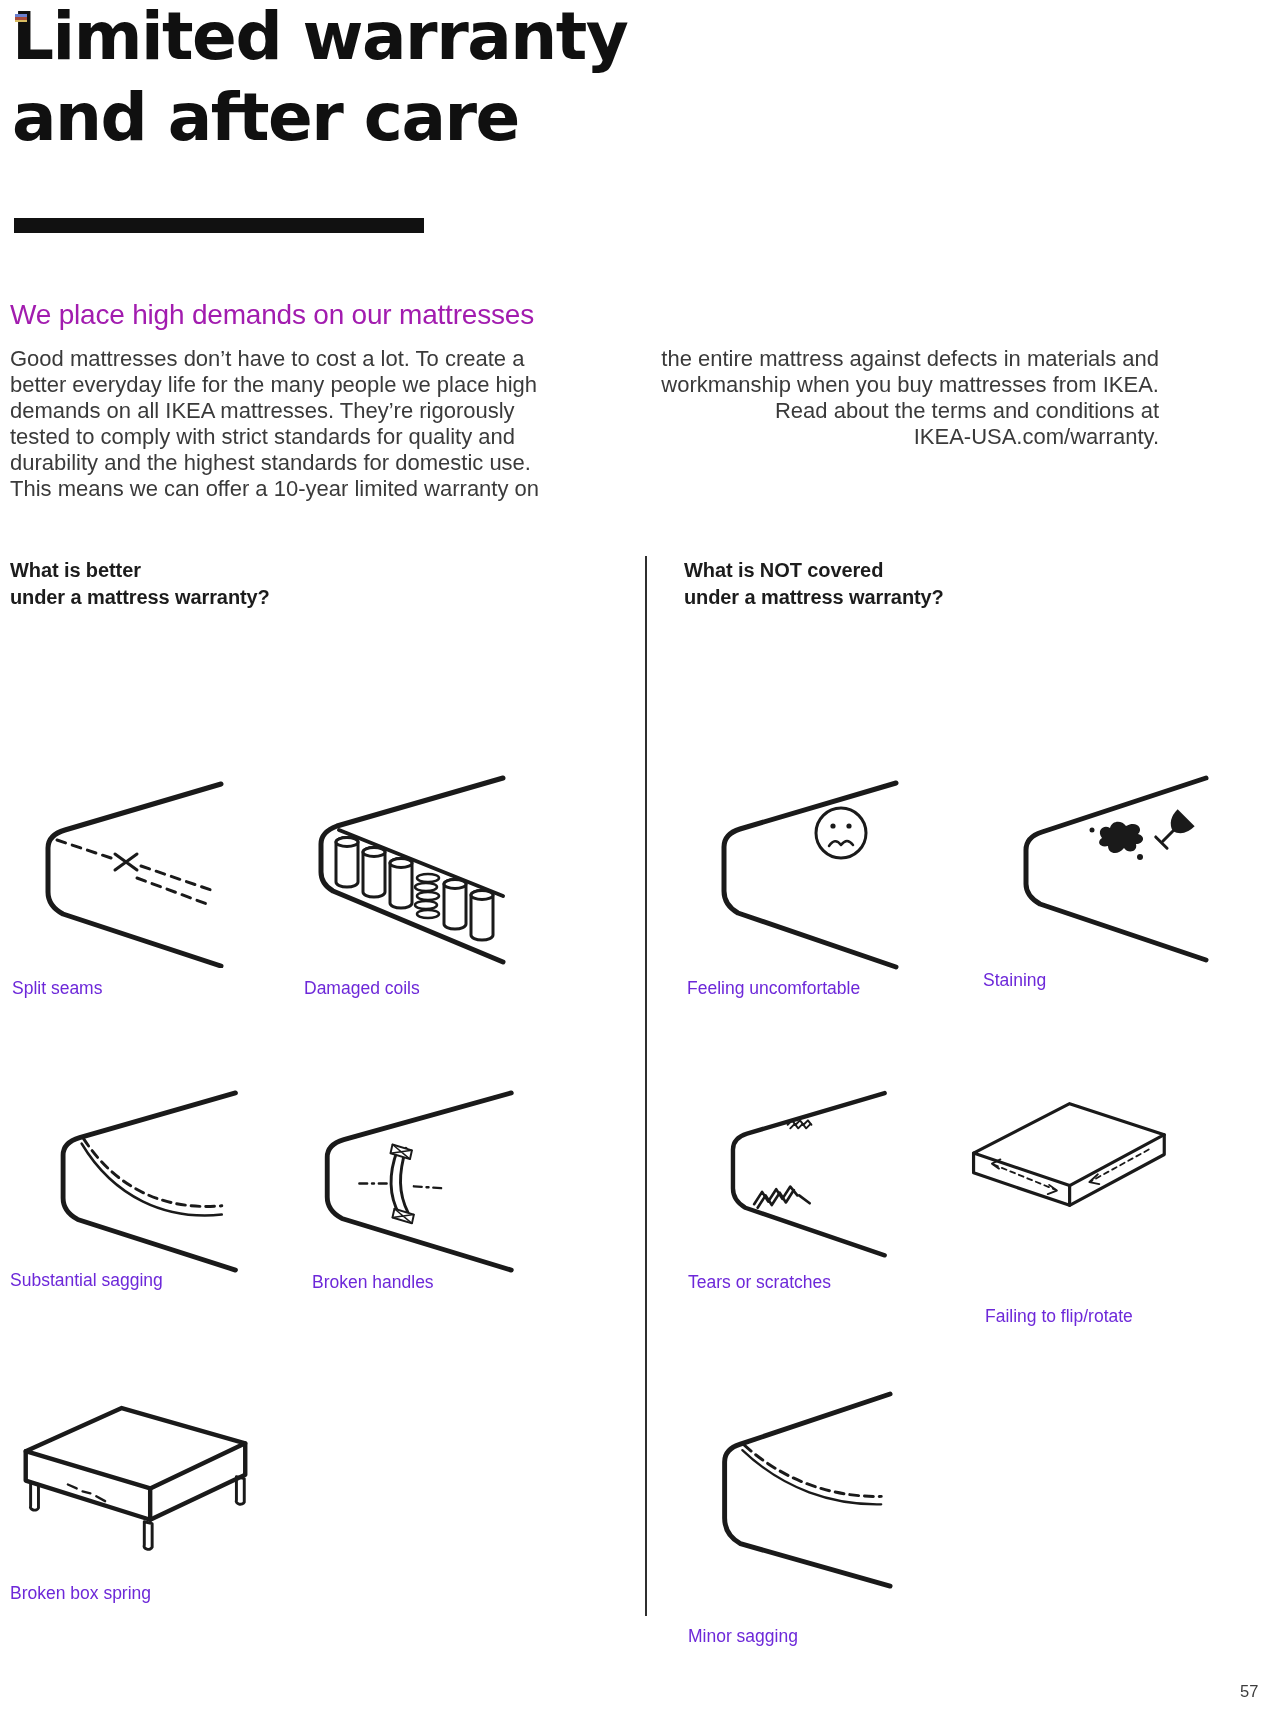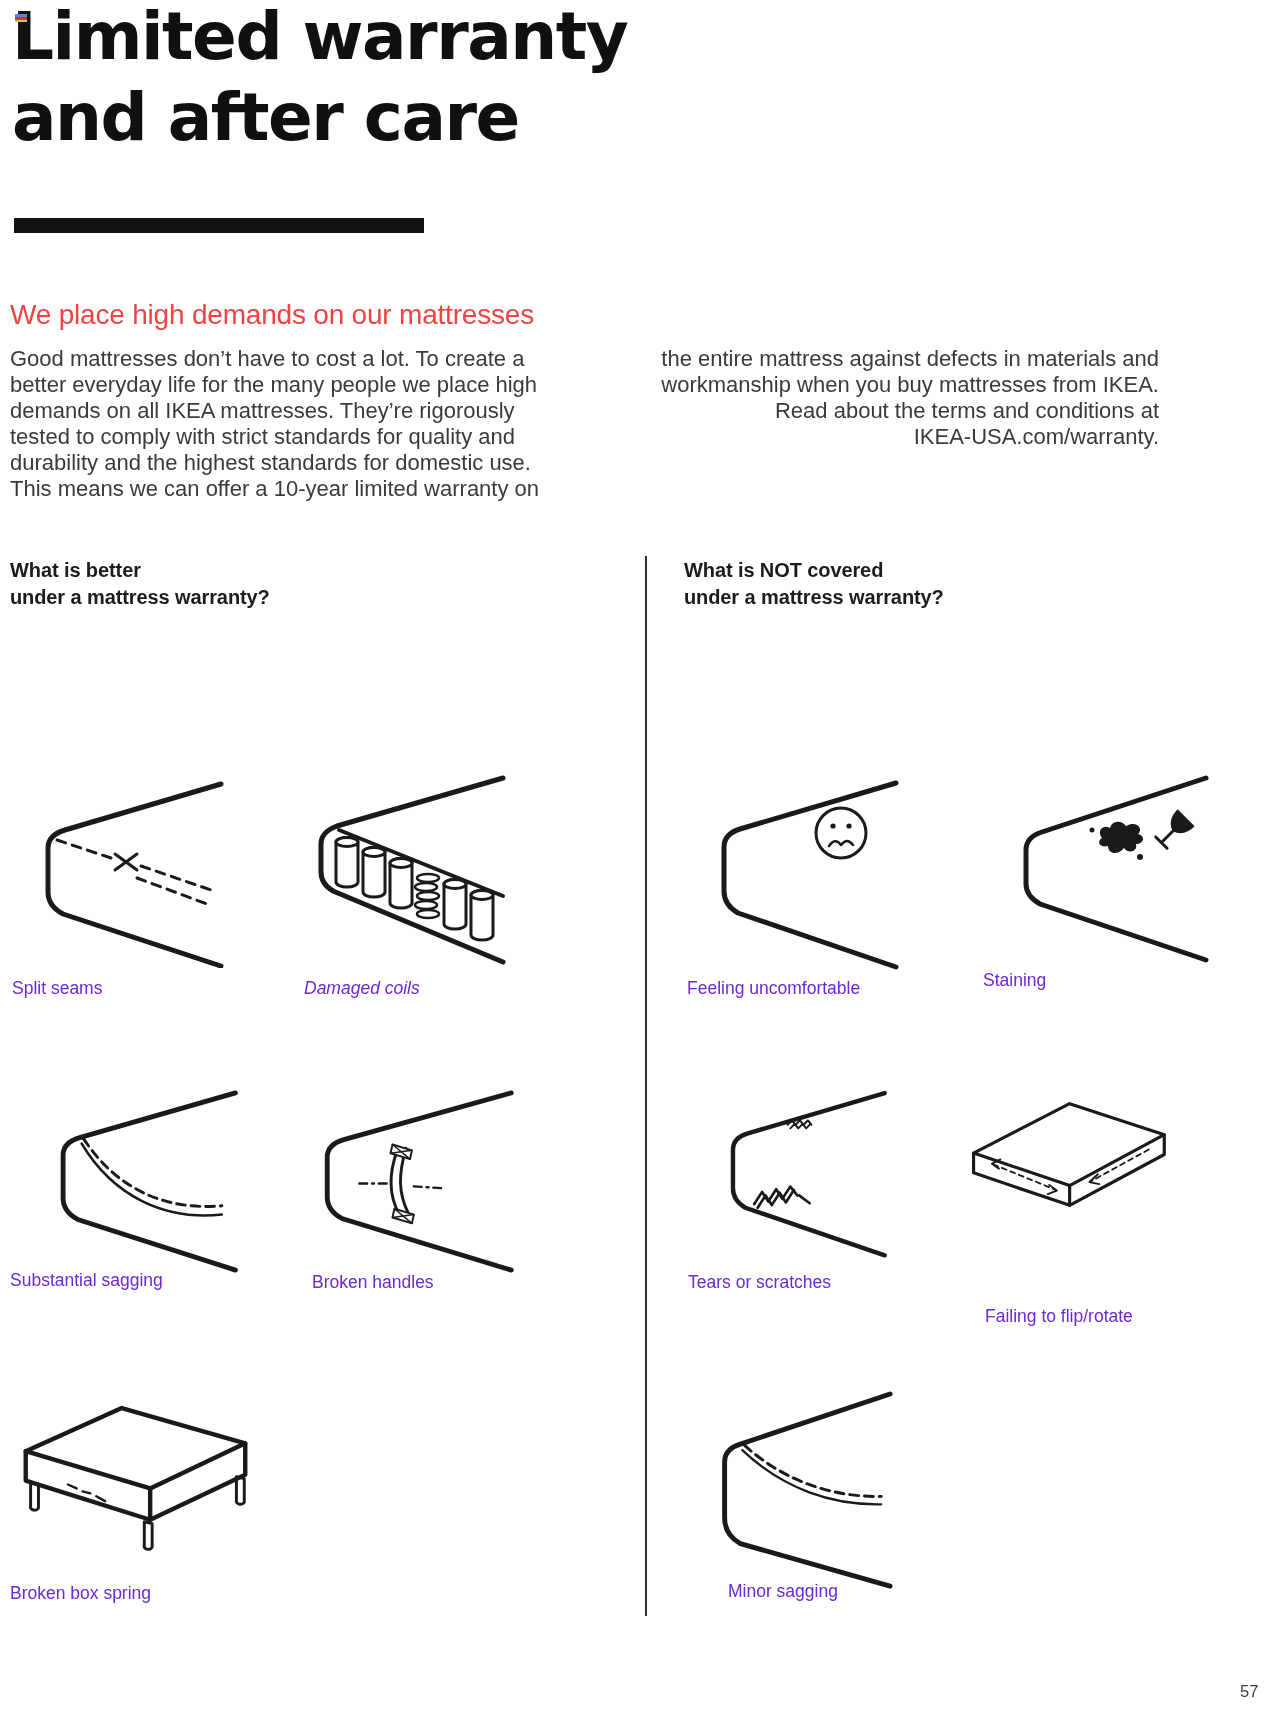--- a/index.html
+++ b/index.html
@@ -14,21 +14,21 @@
     font-size:66px;font-weight:bold;line-height:81px;letter-spacing:-1.5px;
     color:#101010;white-space:pre-line;
   }
   .color-artifact{
     left:15px;top:14px;width:12px;height:8px;
     background:linear-gradient(#6a7fd0 0 3px,#a84a3a 3px 6px,#d9bd62 6px 8px);
   }
   .title-rule{left:14px;top:218px;width:410px;height:15px;background:#111;}
   .intro-heading{
     left:10px;top:299px;width:700px;
-    font-size:28px;font-weight:400;color:#ef4444;letter-spacing:-0.2px;
+    font-size:28px;font-weight:400;color:#a21caf;letter-spacing:-0.2px;
   }
   .intro-col{
     top:346px;font-size:22px;line-height:26px;color:#3a3a3a;white-space:pre-line;
   }
   .intro-col.left{left:10px;width:560px;}
   .intro-col.right{left:659px;width:500px;text-align:right;}
   .section-heading{
     top:557px;font-size:20px;font-weight:bold;line-height:27px;color:#1c1c1c;
     white-space:pre-line;letter-spacing:-0.1px;
   }
@@ -124,21 +124,21 @@
     <circle class="fill-ink" cx="92" cy="58" r="2.5"></circle>
     <g transform="translate(172,60) rotate(45)">
       <path class="fill-ink" d="M -12 -20 Q -12 -5 0 -1 Q 12 -5 12 -20 Z"></path>
       <line class="ink" stroke-width="3" x1="0" y1="-1" x2="0" y2="13"></line>
       <line class="ink" stroke-width="3" x1="-8" y1="15" x2="8" y2="15"></line>
     </g>
   </svg>
 </div>
 
 <div class="abs ill-label" style="left:12px;top:978px;">Split seams</div>
-<div class="abs ill-label" style="left:304px;top:978px;font-style:italic;">Damaged coils</div>
+<div class="abs ill-label" style="left:304px;top:978px;">Damaged coils</div>
 <div class="abs ill-label" style="left:687px;top:978px;">Feeling uncomfortable</div>
 <div class="abs ill-label" style="left:983px;top:970px;">Staining</div>
 
 <div class="abs ill" style="left:38px;top:1088px;">
   <svg width="205" height="185" viewBox="0 0 205 190">
     <path class="ink" stroke-width="5" d="M 200 5 L 40 51 Q 23 56 23 69 L 23 113 Q 23 127 38 135 L 200 187"></path>
     <path class="ink" stroke-width="2.5" d="M 42 57 C 75 112 128 136 186 130"></path>
     <path class="ink" stroke-width="3" stroke-dasharray="9 6" d="M 44 52 C 78 104 128 126 186 121"></path>
   </svg>
 </div>
@@ -200,15 +200,15 @@
 
 <div class="abs ill" style="left:700px;top:1388px;">
   <svg width="195" height="202" viewBox="0 0 198 205">
     <path class="ink" stroke-width="5" d="M 193 6 L 41 57 Q 25 62 25 75 L 25 132 Q 25 149 41 158 L 193 201"></path>
     <path class="ink" stroke-width="2.3" d="M 43 63 C 85 103 135 119 184 118"></path>
     <path class="ink" stroke-width="3" stroke-dasharray="9 6" d="M 45 58 C 87 96 137 111 184 110"></path>
   </svg>
 </div>
 
 <div class="abs ill-label" style="left:10px;top:1583px;">Broken box spring</div>
-<div class="abs ill-label" style="left:688px;top:1581px;margin-left:40px;">Minor sagging</div>
+<div class="abs ill-label" style="left:688px;top:1626px;">Minor sagging</div>
 
 <div class="abs page-number">57</div>
 
 </body></html>

